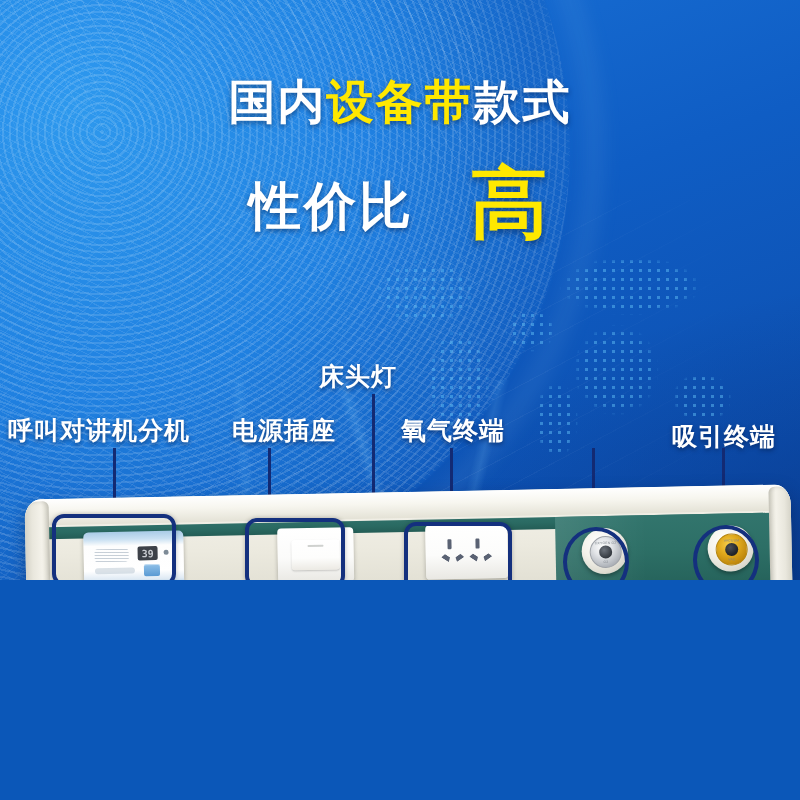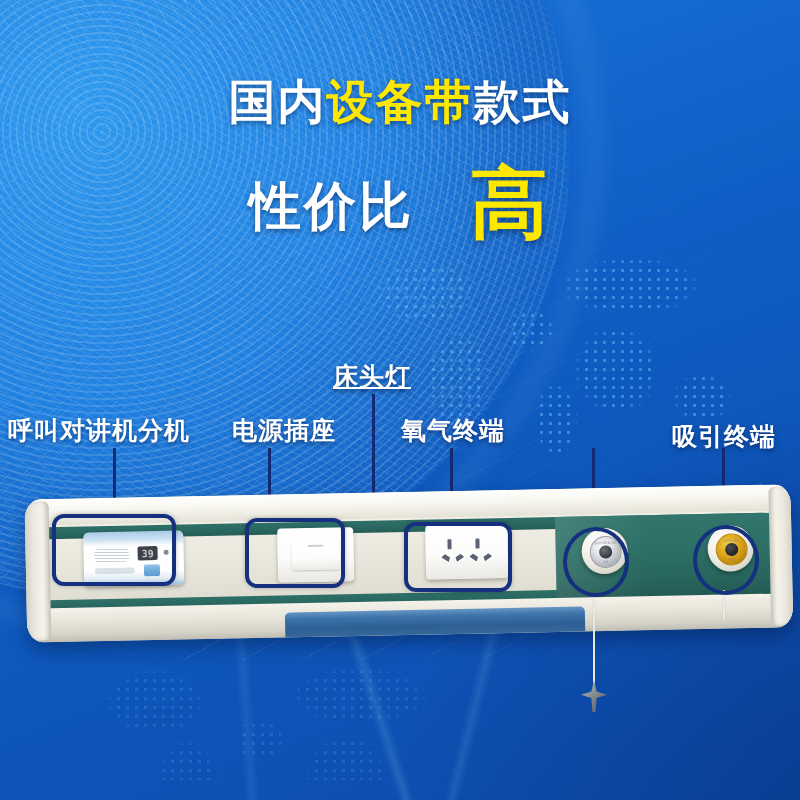--- a/index.html
+++ b/index.html
@@ -2,21 +2,21 @@
 <html><head>
 <meta charset="utf-8">
 <title>Medical Bed Head Unit Promo</title>
 <style>
   html,body{margin:0;padding:0;}
   body{
     width:800px;height:800px;overflow:hidden;
     font-family:"Liberation Sans","DejaVu Sans",sans-serif;
     background:#0b57b8;
   }
-  #stage{position:relative;width:800px;height:800px;overflow:hidden;}
+  #stage{position:relative;width:800px;height:580px;overflow:hidden;}
 
   
   .bg-base{
     position:absolute;inset:0;
     background:
       radial-gradient(120% 95% at 120% 105%, rgba(5,40,110,.55) 0%, rgba(5,40,110,0) 60%),
       linear-gradient(160deg,#1f7ce0 0%,#1569cf 22%,#0f5dc4 45%,#0e55b8 68%,#0c4bab 100%);
   }
   
   .earth{
@@ -293,21 +293,21 @@
     <div class="hl-line1">
       <span class="w">国内</span><span class="y">设备带</span><span class="w">款式</span>
     </div>
     <div class="hl-line2">
       <span class="w">性价比</span><span class="hl-big">高</span>
     </div>
   </div>
 
   <div class="callout" style="left:8px;  top:414px;text-align:center;">呼叫对讲机分机</div>
   <div class="callout" style="left:232px;top:414px;">电源插座</div>
-  <div class="callout" style="left:333px;top:360px;text-decoration:underline;">床头灯</div>
+  <div class="callout" style="left:319px;top:360px;">床头灯</div>
   <div class="callout" style="left:401px;top:414px;">氧气终端</div>
   <div class="callout" style="left:672px;top:420px;">吸引终端</div>
 
   <div class="leader" style="left:113px;top:448px;height:74px;"></div>
   <div class="leader" style="left:268px;top:448px;height:76px;"></div>
   <div class="leader" style="left:372px;top:394px;height:216px;"></div>
   <div class="leader" style="left:450px;top:448px;height:78px;"></div>
   <div class="leader" style="left:592px;top:448px;height:82px;"></div>
   <div class="leader" style="left:722px;top:448px;height:80px;"></div>
 

